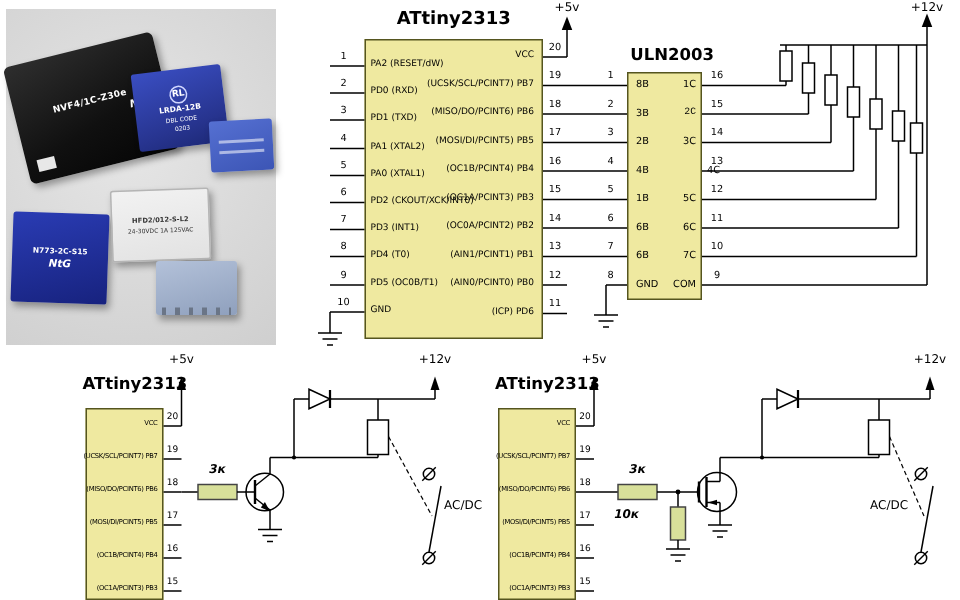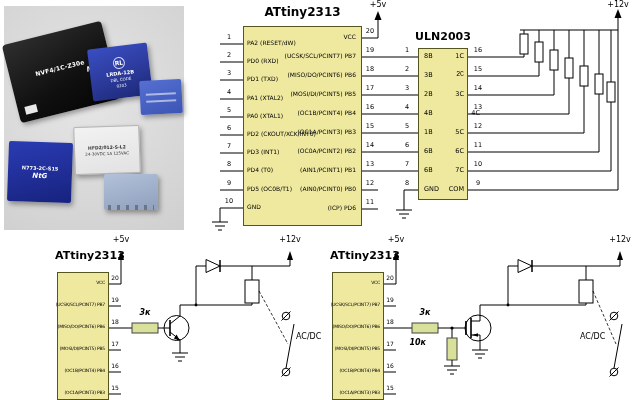--- a/index.html
+++ b/index.html
@@ -274,21 +274,21 @@
         <g>
           <circle cx="614" cy="372" r="3.8" fill="#fff"></circle>
           <line x1="609.5" y1="376.5" x2="618.5" y2="367.5"></line>
         </g>
       </g>
     </g>
   </svg>
 
   <div class="t bold" style="left:243px;top:6px;width:119px;text-align:center;font-size:12px">ATtiny2313</div>
   <div class="t" style="left:361px;top:1px;width:34px;text-align:center;font-size:8px">+5v</div>
-  <div class="t bold" style="left:410px;top:31px;width:66px;text-align:center;font-size:11px">ULN2003</div>
+  <div class="t bold" style="left:410px;top:31px;width:66px;text-align:right;font-size:11px">ULN2003</div>
   <div class="t" style="left:601px;top:1px;width:34px;text-align:center;font-size:8px">+12v</div>
 
   <div class="t bold" style="left:55px;top:250px;font-size:11px">ATtiny2313</div>
   <div class="t" style="left:104px;top:236px;width:34px;text-align:center;font-size:8px">+5v</div>
   <div class="t" style="left:273px;top:236px;width:34px;text-align:center;font-size:8px">+12v</div>
   <div class="t italic bold" style="left:132px;top:309px;width:26px;text-align:center;font-size:8px">3к</div>
   <div class="t" style="left:296px;top:333px;font-size:8px">AC/DC</div>
 
   <div class="t bold" style="left:330px;top:250px;font-size:11px">ATtiny2313</div>
   <div class="t" style="left:379px;top:236px;width:34px;text-align:center;font-size:8px">+5v</div>

